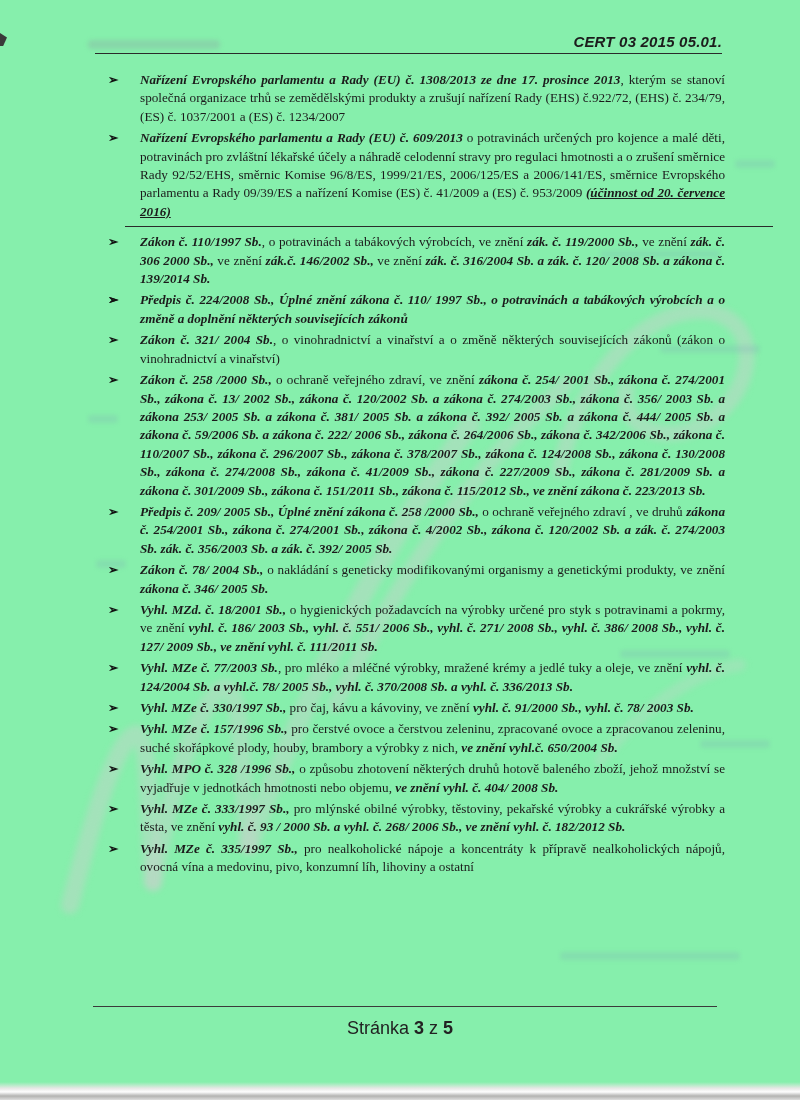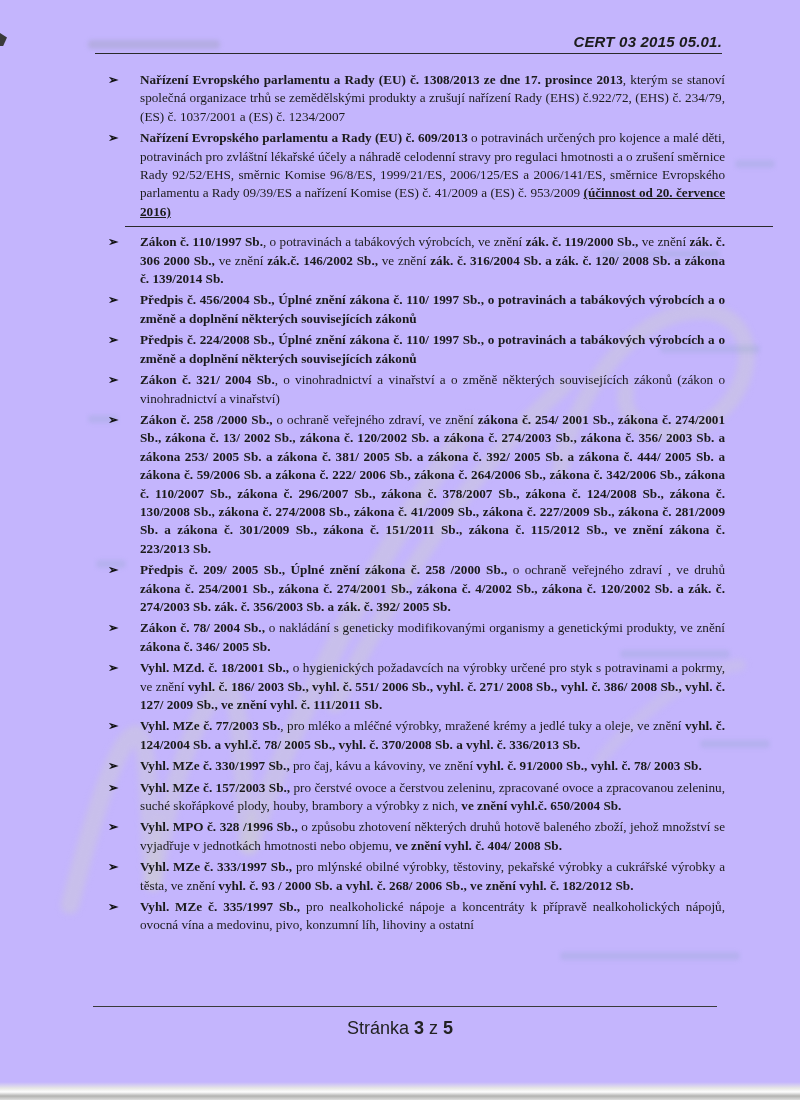--- a/index.html
+++ b/index.html
@@ -1,18 +1,18 @@
 <!DOCTYPE html>
 <html><head>
 <meta charset="utf-8">
 <style>
   html,body{margin:0;padding:0;background:#ffffff;}
   .page{
     position:relative;width:800px;height:1100px;overflow:hidden;
-    background:#c4b5fd;
+    background:#86efac;
     color:#1b1b1b;
     font-family:"Liberation Serif", serif;
   }
   
   .artifacts{position:absolute;inset:0;z-index:0;pointer-events:none;}
   .wm-svg{position:absolute;left:0;top:0;}
   .bleed{
     position:absolute;height:8px;border-radius:4px;
     background:rgba(125,160,185,0.20);filter:blur(2px);
   }
@@ -42,21 +42,21 @@
   .reg-list{
     position:absolute;left:95px;top:71px;width:630px;z-index:1;
     list-style:none;margin:0;padding:0;
     font-size:13.2px;line-height:18.4px;text-align:justify;
   }
   .reg-item{position:relative;padding-left:45px;margin-bottom:3px;}
   .marker{
     position:absolute;left:13px;top:0;
     font-size:12.5px;font-weight:700;color:#111;
   }
-  .reg-item .b{font-weight:700;}
+  .reg-item .b{font-weight:700;font-style:italic;}
   .reg-item .u{text-decoration:underline;}
   .sep{
     height:0;border-top:1.8px solid #2a2a2a;
     margin:5px 0 6px 30px;width:648px;list-style:none;
   }
   
   .footer-rule{
     position:absolute;left:93px;top:1006px;width:624px;z-index:2;
     border-top:1.4px solid #3a3a3a;height:0;
   }
@@ -96,30 +96,30 @@
   </div>
 
   <div class="header-text">CERT 03 2015 05.01.</div>
   <div class="header-rule"></div>
 
   <ul class="reg-list">
       <li class="reg-item"><span class="marker">➢</span><span><span class="b">Nařízení Evropského parlamentu a Rady (EU) č. 1308/2013 ze dne 17. prosince 2013</span><span>, kterým se stanoví společná organizace trhů se zemědělskými produkty a zrušují nařízení Rady (EHS) č.922/72, (EHS) č. 234/79, (ES) č. 1037/2001 a (ES) č. 1234/2007</span></span></li>
       <li class="reg-item"><span class="marker">➢</span><span><span class="b">Nařízení Evropského parlamentu a Rady (EU) č. 609/2013</span><span> o potravinách určených pro kojence a malé děti, potravinách pro zvláštní lékařské účely a náhradě celodenní stravy pro regulaci hmotnosti a o zrušení směrnice Rady 92/52/EHS, směrnic Komise 96/8/ES, 1999/21/ES, 2006/125/ES a 2006/141/ES, směrnice Evropského parlamentu a Rady 09/39/ES a nařízení Komise (ES) č. 41/2009 a (ES) č. 953/2009 </span><span class="b u">(účinnost od 20. července 2016)</span></span></li>
       <li class="sep"></li>
       <li class="reg-item"><span class="marker">➢</span><span><span class="b">Zákon č. 110/1997 Sb.</span><span>, o potravinách a tabákových výrobcích, ve znění </span><span class="b">zák. č. 119/2000 Sb.,</span><span> ve znění </span><span class="b">zák. č. 306 2000 Sb.,</span><span> ve znění </span><span class="b">zák.č. 146/2002 Sb.,</span><span> ve znění </span><span class="b">zák. č. 316/2004 Sb. a zák. č. 120/ 2008 Sb. a zákona č. 139/2014 Sb.</span></span></li>
-      <li class="reg-item"><span class="marker">➢</span><span><span class="b">Předpis č. 456/2004 Sb., Úplné znění zákona č. 110/ 1997 Sb., o potravinách a tabákových výrobcích a o změně a doplnění některých souvisejících zákonů</span></span></li>
+      <li class="reg-item"><span class="marker">➢</span></li>
       <li class="reg-item"><span class="marker">➢</span><span><span class="b">Předpis č. 224/2008 Sb., Úplné znění zákona č. 110/ 1997 Sb., o potravinách a tabákových výrobcích a o změně a doplnění některých souvisejících zákonů</span></span></li>
       <li class="reg-item"><span class="marker">➢</span><span><span class="b">Zákon č. 321/ 2004 Sb.</span><span>, o vinohradnictví a vinařství a o změně některých souvisejících zákonů (zákon o vinohradnictví a vinařství)</span></span></li>
       <li class="reg-item"><span class="marker">➢</span><span><span class="b">Zákon č. 258 /2000 Sb.,</span><span> o ochraně veřejného zdraví, ve znění </span><span class="b">zákona č. 254/ 2001 Sb., zákona č. 274/2001 Sb., zákona č. 13/ 2002 Sb., zákona č. 120/2002 Sb. a zákona č. 274/2003 Sb., zákona č. 356/ 2003 Sb. a zákona 253/ 2005 Sb. a zákona č. 381/ 2005 Sb. a zákona č. 392/ 2005 Sb. a zákona č. 444/ 2005 Sb. a zákona č. 59/2006 Sb. a zákona č. 222/ 2006 Sb., zákona č. 264/2006 Sb., zákona č. 342/2006 Sb., zákona č. 110/2007 Sb., zákona č. 296/2007 Sb., zákona č. 378/2007 Sb., zákona č. 124/2008 Sb., zákona č. 130/2008 Sb., zákona č. 274/2008 Sb., zákona č. 41/2009 Sb., zákona č. 227/2009 Sb., zákona č. 281/2009 Sb. a zákona č. 301/2009 Sb., zákona č. 151/2011 Sb., zákona č. 115/2012 Sb., ve znění zákona č. 223/2013 Sb.</span></span></li>
       <li class="reg-item"><span class="marker">➢</span><span><span class="b">Předpis č. 209/ 2005 Sb., Úplné znění zákona č. 258 /2000 Sb.,</span><span> o ochraně veřejného zdraví , ve druhů </span><span class="b">zákona č. 254/2001 Sb., zákona č. 274/2001 Sb., zákona č. 4/2002 Sb., zákona č. 120/2002 Sb. a zák. č. 274/2003 Sb.  zák. č. 356/2003 Sb. a zák. č. 392/ 2005 Sb.</span></span></li>
       <li class="reg-item"><span class="marker">➢</span><span><span class="b">Zákon č. 78/ 2004 Sb.,</span><span> o nakládání s geneticky modifikovanými organismy a genetickými produkty, ve znění </span><span class="b">zákona č. 346/ 2005 Sb.</span></span></li>
       <li class="reg-item"><span class="marker">➢</span><span><span class="b">Vyhl. MZd. č. 18/2001 Sb.,</span><span> o hygienických požadavcích na výrobky určené pro styk s potravinami a pokrmy, ve znění </span><span class="b">vyhl. č. 186/ 2003 Sb., vyhl. č. 551/ 2006 Sb., vyhl. č. 271/ 2008 Sb., vyhl. č. 386/ 2008 Sb., vyhl. č. 127/ 2009 Sb., ve znění vyhl. č. 111/2011 Sb.</span></span></li>
       <li class="reg-item"><span class="marker">➢</span><span><span class="b">Vyhl. MZe č. 77/2003 Sb.</span><span>, pro mléko a mléčné výrobky, mražené krémy a jedlé tuky a oleje, ve znění </span><span class="b">vyhl. č. 124/2004 Sb. a vyhl.č. 78/ 2005 Sb., vyhl. č. 370/2008 Sb. a vyhl. č. 336/2013 Sb.</span></span></li>
       <li class="reg-item"><span class="marker">➢</span><span><span class="b">Vyhl. MZe č. 330/1997 Sb.,</span><span> pro čaj, kávu a kávoviny, ve znění </span><span class="b">vyhl. č. 91/2000 Sb., vyhl. č. 78/ 2003 Sb.</span></span></li>
-      <li class="reg-item"><span class="marker">➢</span><span><span class="b">Vyhl. MZe č. 157/2003 Sb.,</span><span> pro čerstvé ovoce a čerstvou zeleninu, zpracované ovoce a zpracovanou zeleninu, suché skořápkové plody, houby, brambory a výrobky z nich, </span><span class="b">ve znění vyhl.č. 650/2004 Sb.</span></span></li>
+      <li class="reg-item"><span class="marker">➢</span><span><span class="b">Vyhl. MZe č. 157/1996 Sb.,</span><span> pro čerstvé ovoce a čerstvou zeleninu, zpracované ovoce a zpracovanou zeleninu, suché skořápkové plody, houby, brambory a výrobky z nich, </span><span class="b">ve znění vyhl.č. 650/2004 Sb.</span></span></li>
       <li class="reg-item"><span class="marker">➢</span><span><span class="b">Vyhl. MPO č. 328 /1996 Sb.,</span><span> o způsobu zhotovení některých druhů hotově baleného zboží, jehož množství se vyjadřuje v jednotkách hmotnosti nebo objemu, </span><span class="b">ve znění vyhl. č. 404/ 2008 Sb.</span></span></li>
       <li class="reg-item"><span class="marker">➢</span><span><span class="b">Vyhl. MZe č. 333/1997 Sb.,</span><span> pro mlýnské obilné výrobky, těstoviny, pekařské výrobky a cukrářské výrobky a těsta, ve znění </span><span class="b">vyhl. č. 93 / 2000 Sb. a vyhl. č. 268/ 2006 Sb., ve znění vyhl. č. 182/2012 Sb.</span></span></li>
       <li class="reg-item"><span class="marker">➢</span><span><span class="b">Vyhl. MZe č. 335/1997 Sb.,</span><span> pro nealkoholické nápoje a koncentráty k přípravě nealkoholických nápojů, ovocná vína a medovinu, pivo, konzumní líh, lihoviny a ostatní</span></span></li>
     </ul>
 
   <div class="footer-rule"></div>
   <div class="footer-text"><span>Stránka</span> <span class="fb">3</span> <span>z</span> <span class="fb">5</span></div>
 
 </div>
 

